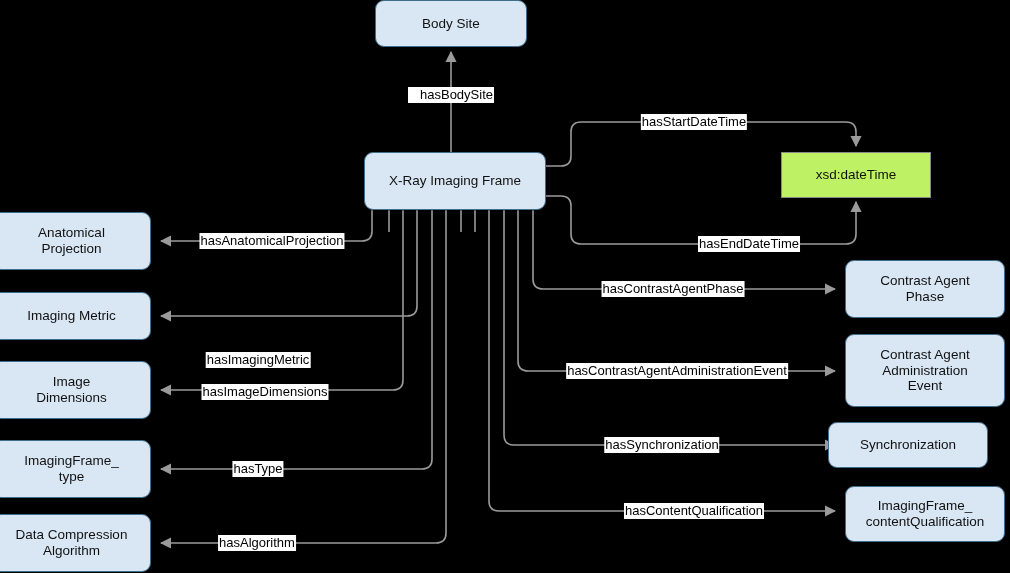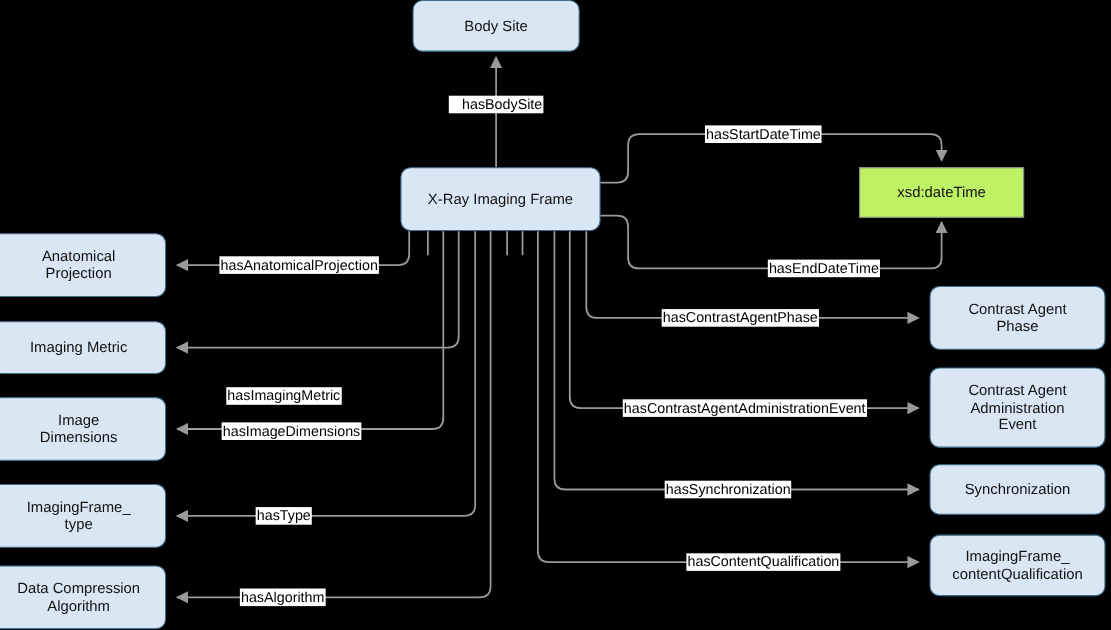--- a/index.html
+++ b/index.html
@@ -110,21 +110,21 @@
   <div class="node" style="left:-8px;top:514px;width:159px;height:58px;">Data Compression
 Algorithm</div>
 
   <div class="node" style="left:845px;top:260px;width:160px;height:58px;">Contrast Agent
 Phase</div>
 
   <div class="node" style="left:845px;top:334px;width:160px;height:73px;">Contrast Agent
 Administration
 Event</div>
 
-  <div class="node" style="left:845px;top:422px;width:160px;height:46px;">Synchronization</div>
+  <div class="node" style="left:828px;top:422px;width:160px;height:46px;">Synchronization</div>
 
   <div class="node" style="left:845px;top:486px;width:160px;height:56px;">ImagingFrame_
 contentQualification</div>
 
   <div class="elabel" style="left:451px;top:95px;padding-left:12px;">hasBodySite</div>
 
   <div class="elabel" style="left:694px;top:122px;">hasStartDateTime</div>
 
   <div class="elabel" style="left:705px;top:244px;margin-left:44px;">hasEndDateTime</div>
 

